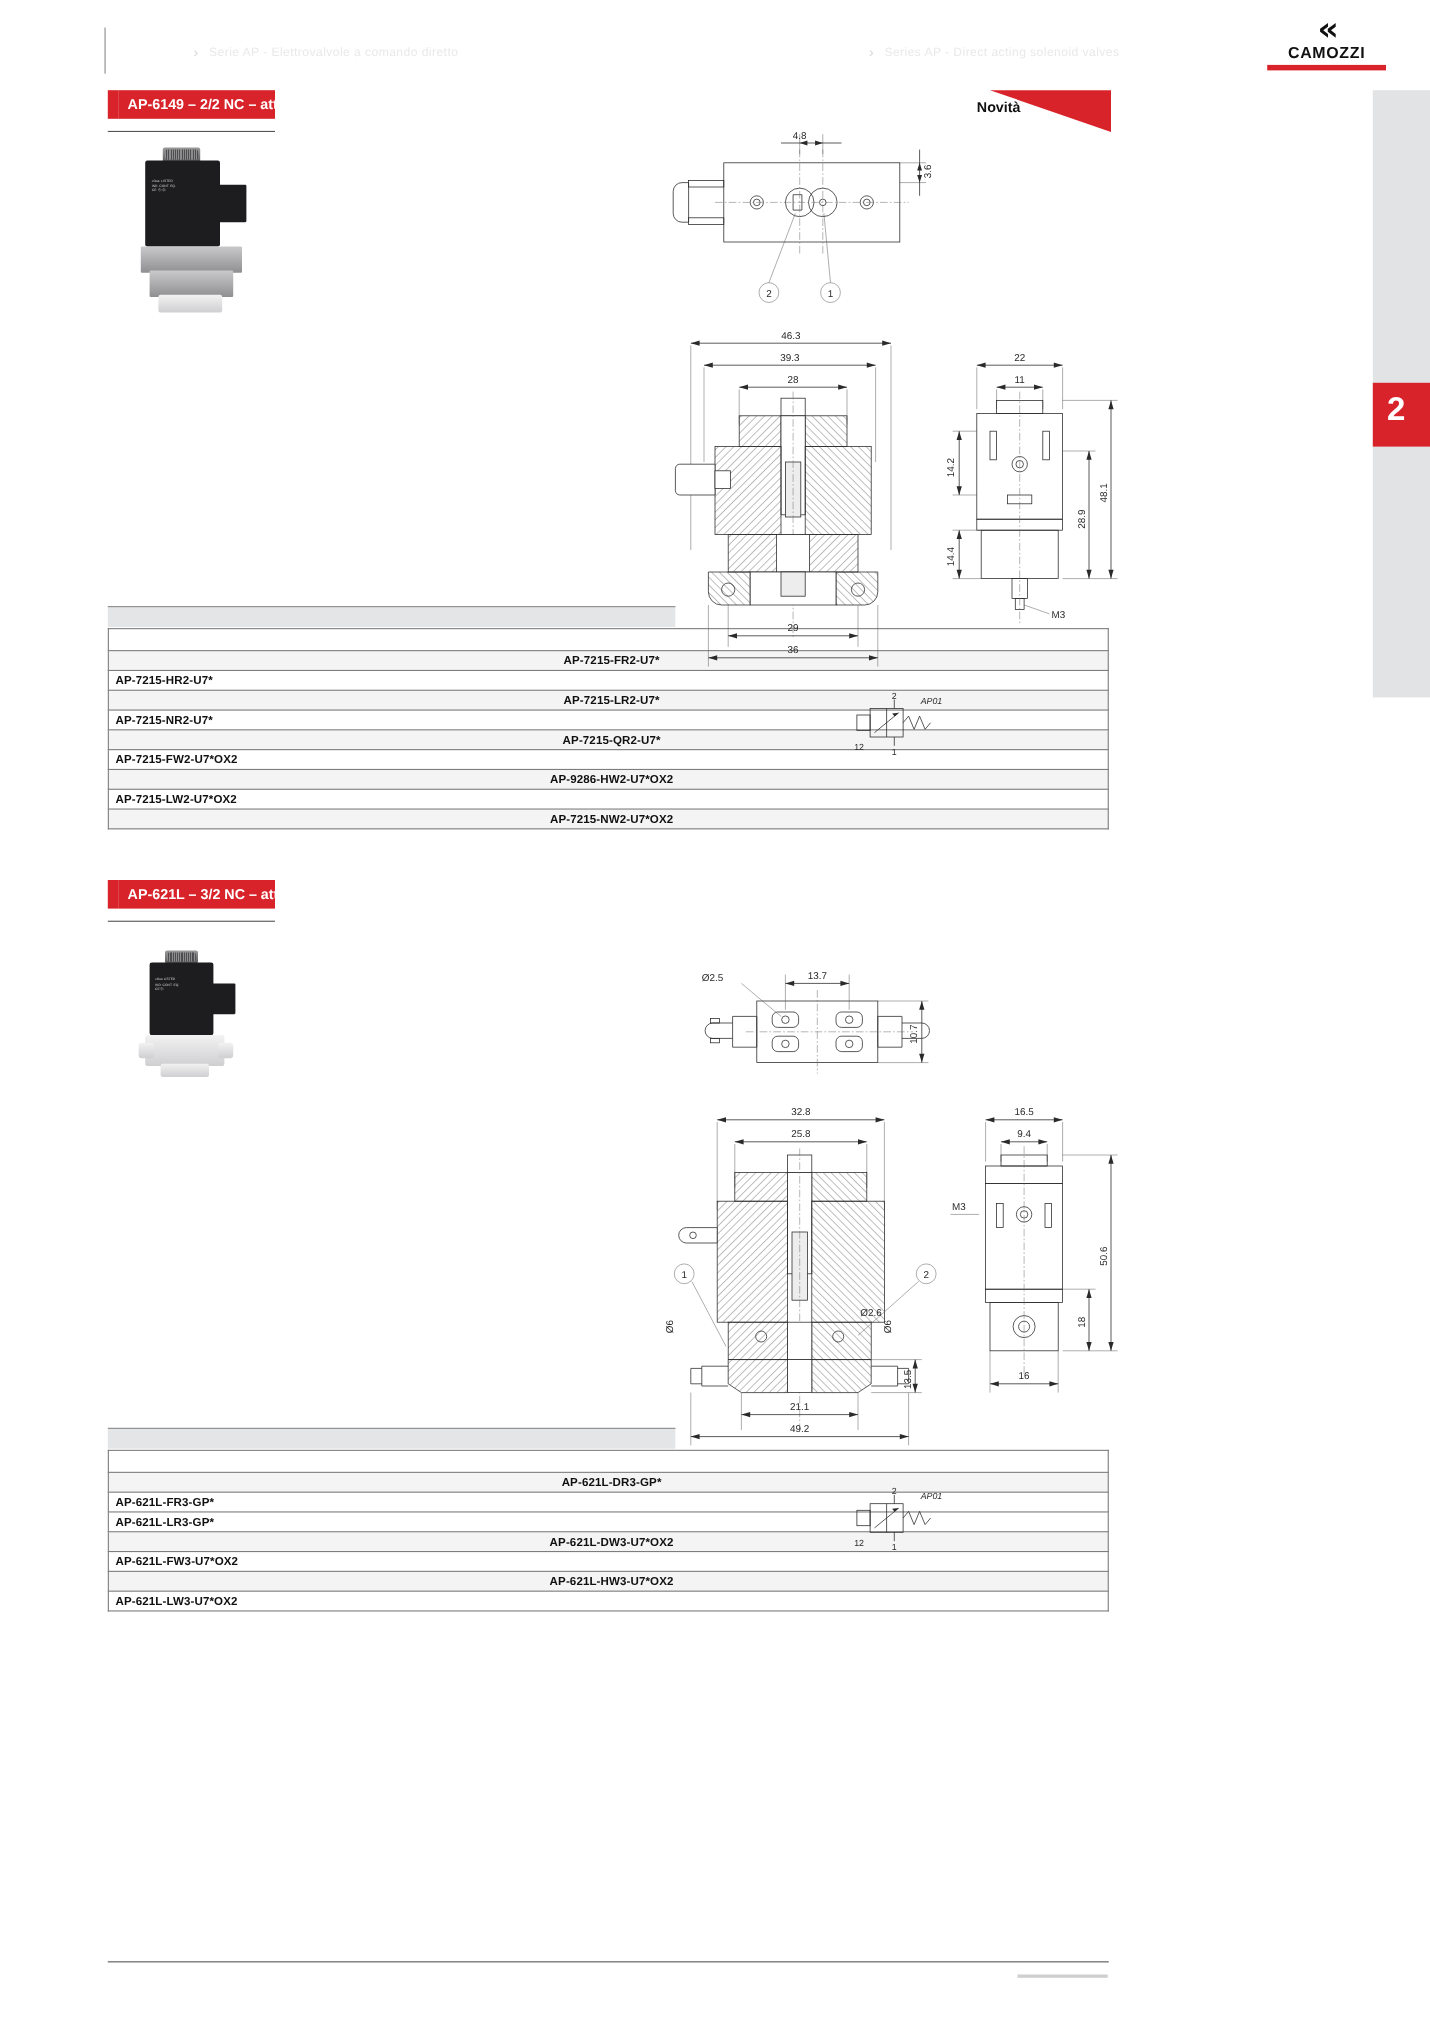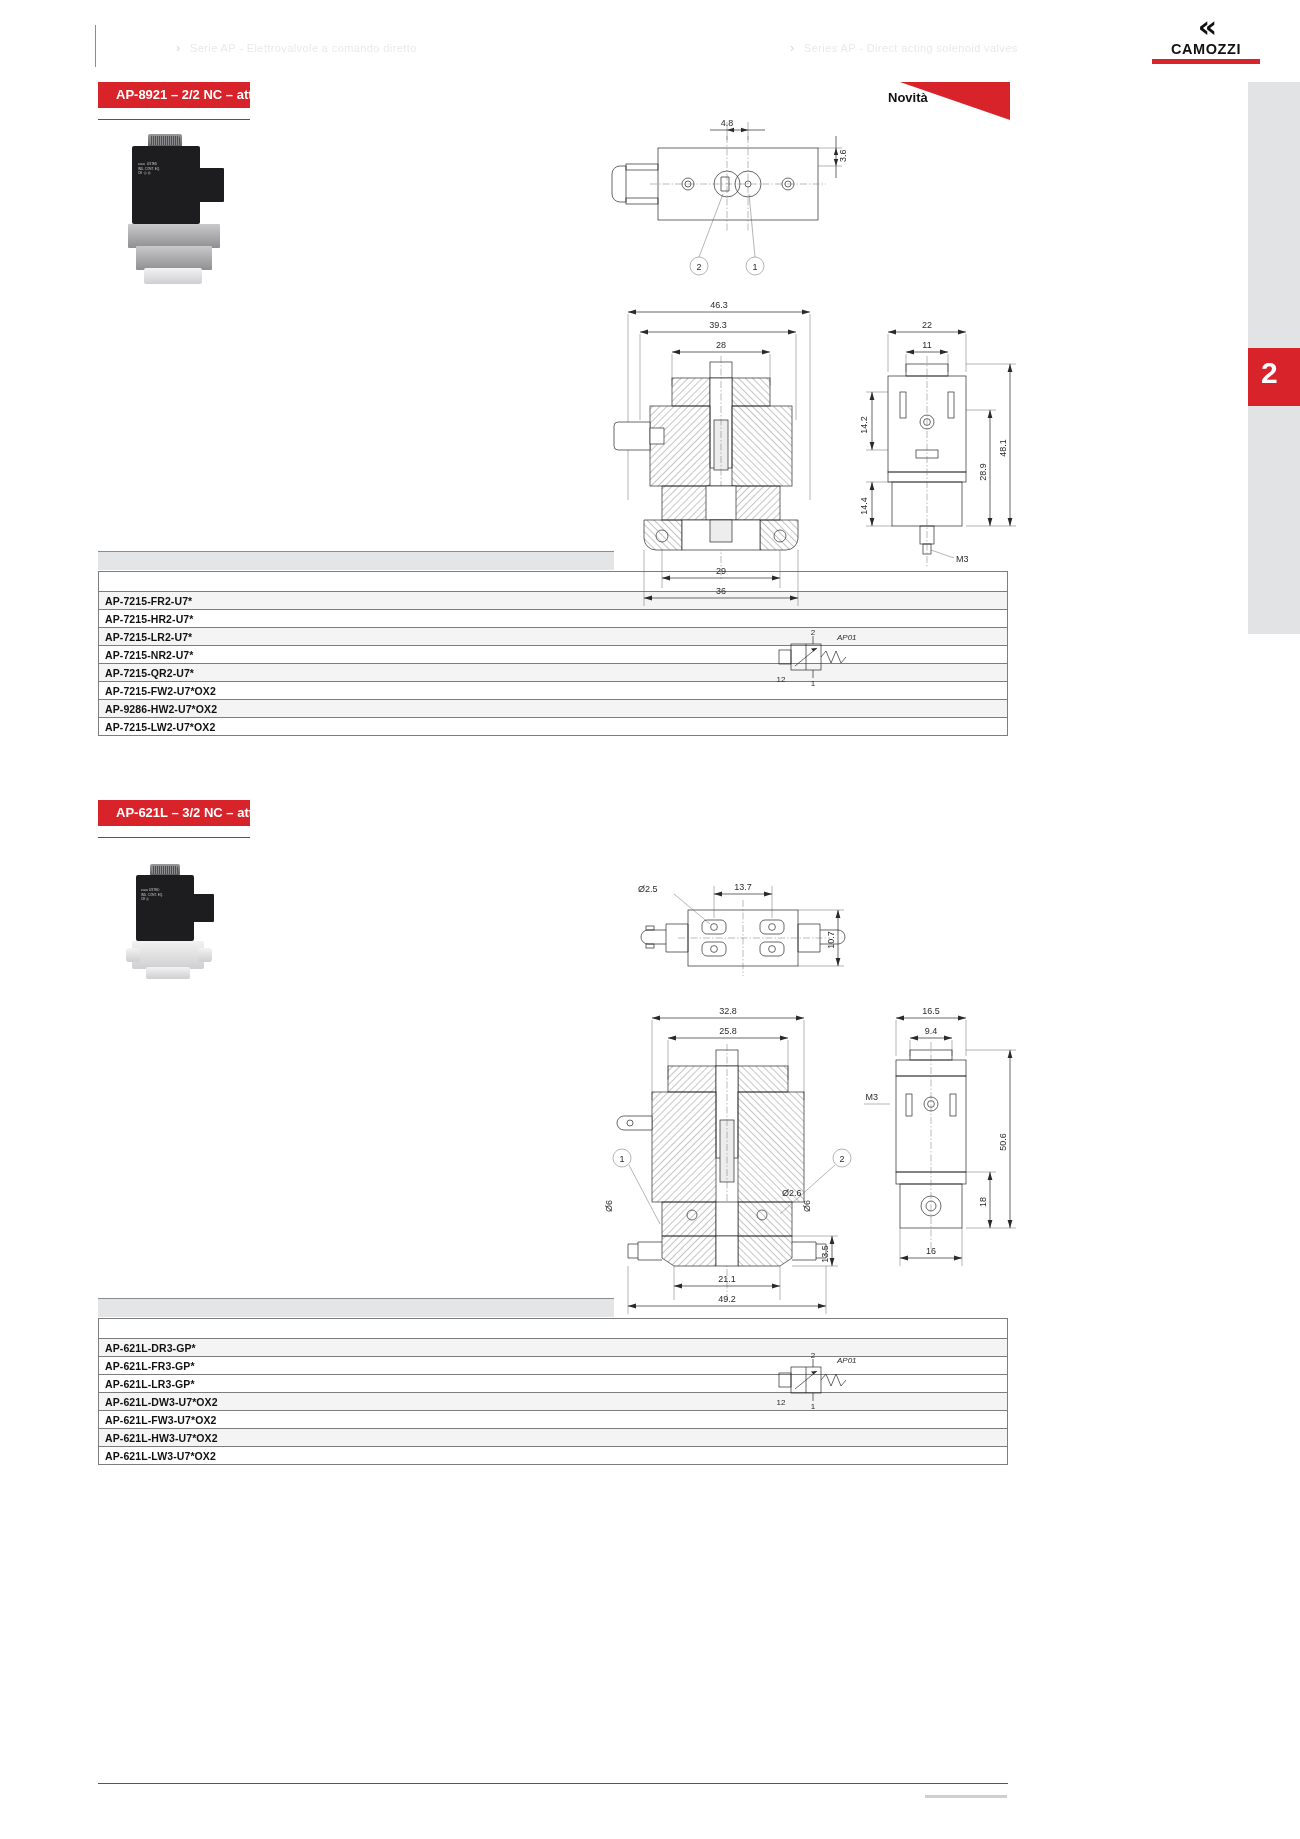--- a/index.html
+++ b/index.html
@@ -43,21 +43,21 @@
   .ph-lbl{position:absolute;font-size:3px;color:#cfcfcf;line-height:1.5;}
   .ph-knurl{position:absolute;background:repeating-linear-gradient(90deg,#8d8d90 0 1px,#4d4d50 1px 2px);border-radius:2px;}
 
   
   .spec-band{position:absolute;height:18px;background:#e4e5e7;border-top:1px solid #8b8b8b;}
 
   
   .tbl{position:absolute;left:98px;width:910px;border-collapse:collapse;font-size:10.5px;}
   .tbl td{height:17px;padding:0 0 0 6px;border-bottom:1px solid #7d7d7d;font-weight:bold;color:#101010;
           font-family:"Liberation Sans",sans-serif;letter-spacing:.1px;}
-  .tbl tr.alt td{background:#f4f4f4;}
+  .tbl tr.alt td{background:#f4f4f4;text-align:center;}
   .tbl tr.head td{height:19px;border-bottom:1px solid #7d7d7d;border-top:1px solid #7d7d7d;background:#fff;}
   .tbl .lft{border-left:1px solid #7d7d7d;}
   .tbl .rgt{border-right:1px solid #7d7d7d;}
 
   
   .dwg{position:absolute;}
   .dwg svg{display:block;overflow:visible;}
   .dim{font-family:"Liberation Sans",sans-serif;font-size:9px;fill:#2a2a2a;}
   .dimS{font-family:"Liberation Sans",sans-serif;font-size:8px;fill:#2a2a2a;}
   .ln{stroke:#2a2a2a;stroke-width:.7;fill:none;}
@@ -94,21 +94,21 @@
   </div>
 
   <div class="novita">
     <div class="tri"></div>
     <div class="lbl">Novità</div>
   </div>
 
   <div class="sec-bar" style="left:98px;top:82px;width:152px;">
     <div class="redblk"></div>
     <div class="redfill"></div>
-    <div class="ttl">AP-8921 – 2/2 NC – attacco a flangia</div>
+    <div class="ttl">AP-6149 – 2/2 NC – attacco a flangia</div>
   </div>
   <div class="sec-underline" style="left:98px;top:119px;width:152px;"></div>
 
   <div class="photo" style="left:118px;top:132px;width:120px;height:170px;">
     <div class="ph-cap" style="left:30px;top:2px;width:34px;height:14px;"></div>
     <div class="ph-knurl" style="left:32px;top:4px;width:30px;height:9px;"></div>
     <div class="ph-body" style="left:14px;top:14px;width:68px;height:78px;"></div>
     <div class="ph-body" style="left:80px;top:36px;width:26px;height:34px;border-radius:1px;"></div>
     <div class="ph-lbl" style="left:20px;top:30px;width:52px;">cΩ​us&nbsp;&nbsp;LISTED<br>IND. CONT. EQ.<br>CE &nbsp;ⓒ&nbsp;Ⓞ</div>
     <div class="ph-base" style="left:10px;top:92px;width:92px;height:24px;"></div>
@@ -139,20 +139,23 @@
           <td class="lft rgt">AP-7215-QR2-U7*</td>
         </tr>
       <tr>
           <td class="lft rgt">AP-7215-FW2-U7*OX2</td>
         </tr>
       <tr class="alt">
           <td class="lft rgt">AP-9286-HW2-U7*OX2</td>
         </tr>
       <tr>
           <td class="lft rgt">AP-7215-LW2-U7*OX2</td>
+        </tr>
+      <tr class="alt">
+          <td class="lft rgt">AP-7215-NW2-U7*OX2</td>
         </tr>
     </tbody>
   </table>
 
   <div class="dwg" style="left:610px;top:120px;">
     <svg width="270" height="170" viewBox="0 0 270 170">
       <defs>
         <pattern id="hA" width="5" height="5" patternTransform="rotate(45)" patternUnits="userSpaceOnUse">
           <line x1="0" y1="0" x2="0" y2="5" stroke="#2a2a2a" stroke-width=".55"></line>
         </pattern>

